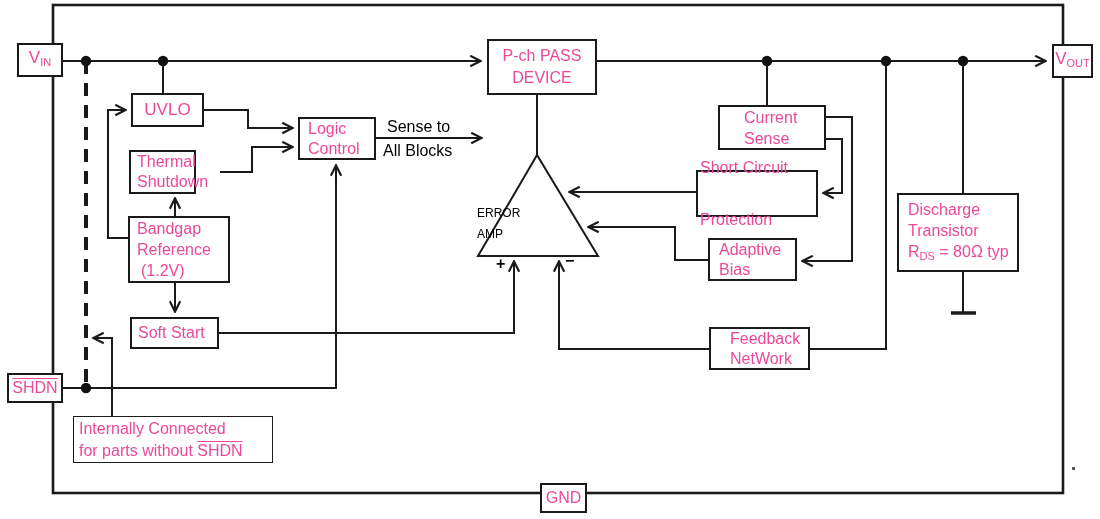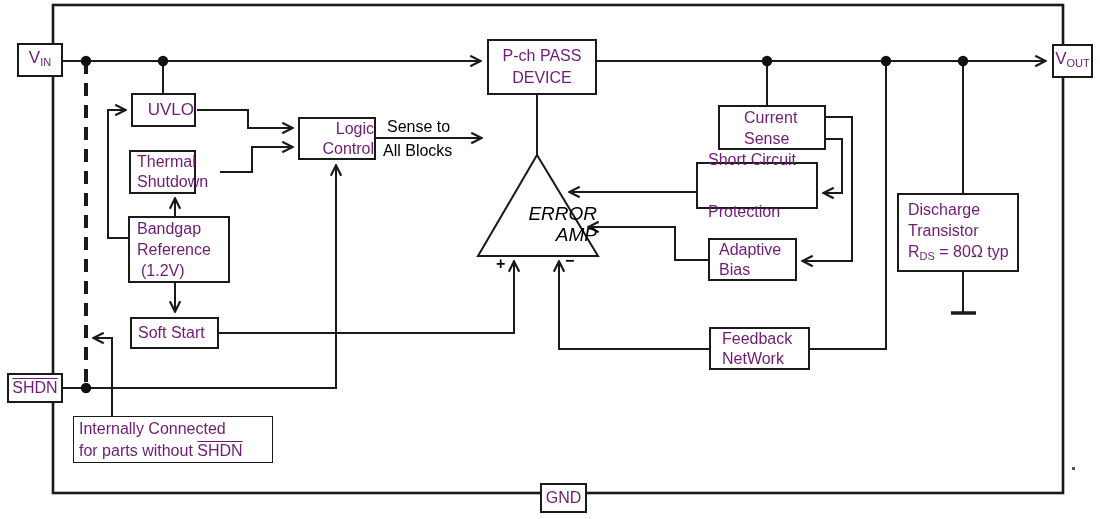--- a/index.html
+++ b/index.html
@@ -4,31 +4,31 @@
 <style>
   html,body{margin:0;padding:0;background:#fff;}
   .stage{
     position:relative;width:1100px;height:519px;background:#ffffff;
     font-family:"Liberation Sans",sans-serif;color:#000;overflow:hidden;
   }
   .stage svg{position:absolute;left:0;top:0;}
   .box{
     position:absolute;box-sizing:border-box;background:#ffffff;
     border:2px solid #1a1a1a;display:flex;flex-direction:column;
-    justify-content:center;font-size:16px;line-height:20px;color:#701a75;
+    justify-content:center;font-size:16px;line-height:20px;color:#ec4899;
   }
   .box.ctr{align-items:center;text-align:center;}
   .box.lft{align-items:flex-start;text-align:left;}
   .pin{font-size:17px;line-height:18px;}
   .pin sub, .rsub{font-size:11px;vertical-align:-3px;}
   .ovl{text-decoration:overline;}
   .floating{position:absolute;font-size:16px;line-height:19px;background:transparent;white-space:nowrap;}
   .pm{position:absolute;font-size:16px;font-weight:bold;background:transparent;}
   .note{border-width:1.5px;font-size:16px;line-height:22px;}
-  .eamp-label{position:absolute;text-align:right;font-size:19px;line-height:21px;background:transparent;font-style:italic;}
+  .eamp-label{position:absolute;text-align:left;font-size:12px;line-height:21px;background:transparent;}
 </style>
 </head>
 <body>
 
 <div class="stage">
 
   <svg width="1100" height="519" viewBox="0 0 1100 519">
     <defs>
       <marker id="arr" markerWidth="13" markerHeight="13" refX="8.5" refY="5" orient="auto" markerUnits="userSpaceOnUse" viewBox="0 0 10 10">
         <path d="M1,1 L9,5 L1,9" fill="none" stroke="#1a1a1a" stroke-width="1.7"></path>
@@ -97,36 +97,36 @@
   <div class="box ctr" style="left:7px;top:373px;width:56px;height:30px;font-size:16px;">
     <span class="ovl">SHDN</span>
   </div>
   <div class="box ctr pin" style="left:1052px;top:44px;width:41px;height:34px;">
     <div><span>V</span><sub>OUT</sub></div>
   </div>
   <div class="box ctr" style="left:540px;top:483px;width:47px;height:30px;">
     <span>GND</span>
   </div>
 
-  <div class="box ctr" style="left:131px;top:93px;width:65px;height:34px;font-size:17px;align-items:flex-end;">
+  <div class="box ctr" style="left:131px;top:93px;width:73px;height:34px;font-size:17px;">
     <div>UVLO</div>
   </div>
 
   <div class="box lft" style="left:129px;top:150px;width:67px;height:44px;padding-left:6px;">
     <div>Thermal</div>
     <div>Shutdown</div>
   </div>
 
   <div class="box lft" style="left:128px;top:216px;width:102px;height:67px;padding-left:7px;line-height:21px;">
     <div>Bandgap</div>
     <div>Reference</div>
     <div style="padding-left:4px;">(1.2V)</div>
   </div>
 
-  <div class="box lft" style="left:298px;top:117px;width:78px;height:43px;padding-left:8px;align-items:flex-end;">
+  <div class="box lft" style="left:298px;top:117px;width:78px;height:43px;padding-left:8px;">
     <div>Logic</div>
     <div>Control</div>
   </div>
 
   <div class="box lft" style="left:130px;top:317px;width:89px;height:32px;padding-left:6px;">
     <div>Soft Start</div>
   </div>
 
   <div class="box ctr" style="left:487px;top:39px;width:110px;height:56px;line-height:22px;">
     <div>P-ch PASS</div>
@@ -136,31 +136,31 @@
   <div class="eamp-label" style="left:477px;top:203px;width:120px;">
     <div>ERROR</div>
     <div>AMP</div>
   </div>
 
   <div class="box lft" style="left:718px;top:105px;width:108px;height:45px;padding-left:24px;line-height:21px;">
     <div>Current</div>
     <div>Sense</div>
   </div>
 
-  <div class="box lft" style="left:696px;top:162px;width:122px;height:47px;padding-left:10px;line-height:21px;gap:31px;">
+  <div class="box lft" style="left:696px;top:170px;width:122px;height:47px;padding-left:2px;line-height:21px;gap:31px;">
     <div>Short Circuit</div>
     <div>Protection</div>
   </div>
 
   <div class="box lft" style="left:708px;top:238px;width:89px;height:43px;padding-left:9px;">
     <div>Adaptive</div>
     <div>Bias</div>
   </div>
 
-  <div class="box lft" style="left:709px;top:327px;width:101px;height:43px;padding-left:11px;">
+  <div class="box lft" style="left:709px;top:327px;width:101px;height:43px;padding-left:19px;">
     <div>Feedback</div>
     <div>NetWork</div>
   </div>
 
   <div class="box lft" style="left:897px;top:193px;width:122px;height:79px;padding-left:9px;line-height:21px;">
     <div>Discharge</div>
     <div>Transistor</div>
     <div><span>R</span><span class="rsub">DS</span><span> = 80Ω typ</span></div>
   </div>
 

